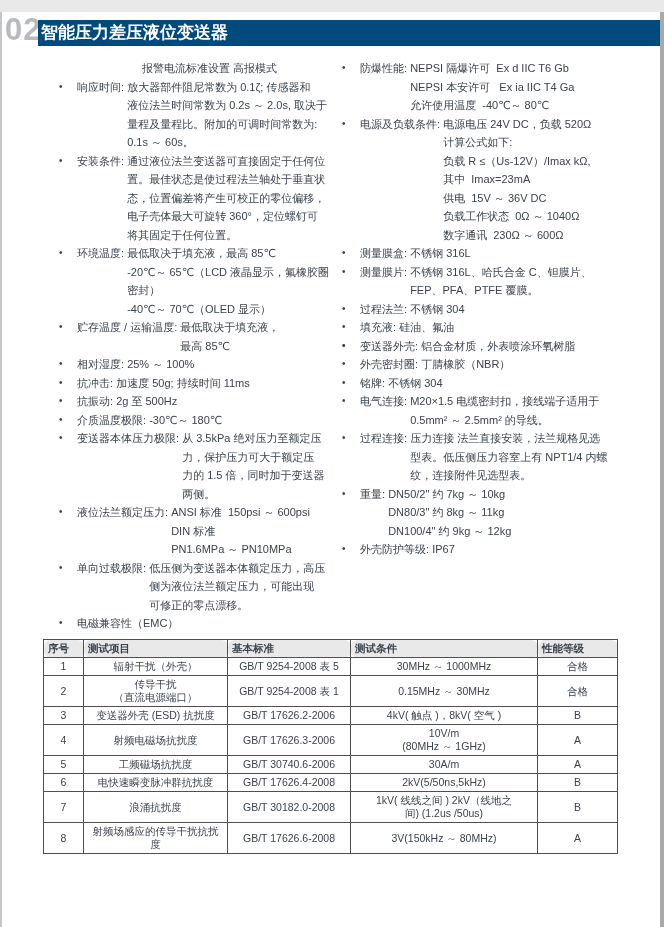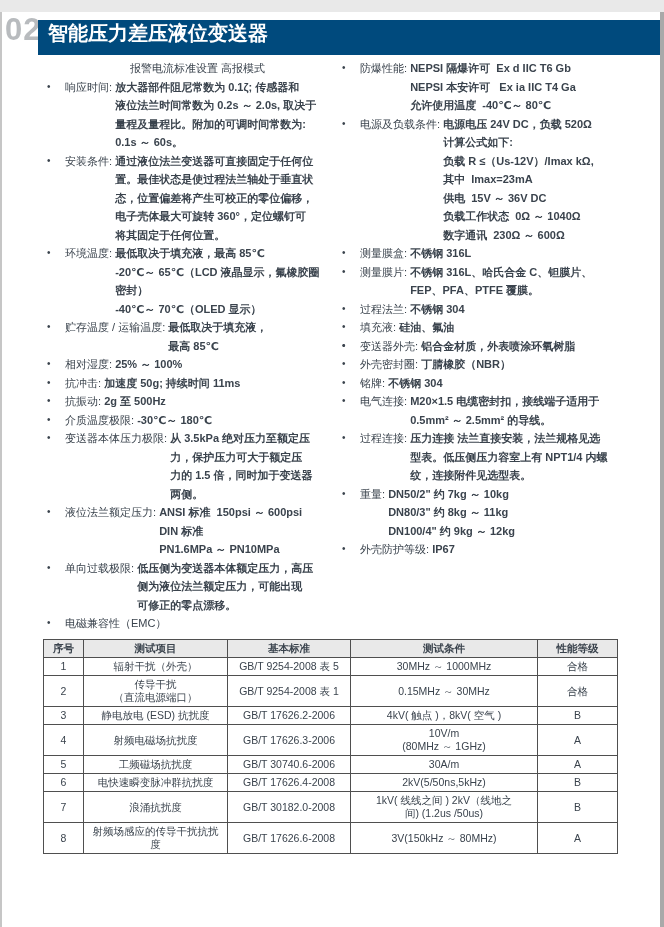--- a/index.html
+++ b/index.html
@@ -10,50 +10,50 @@
     color:#3a434d; font-size:11px;
   }
   .edge-left  { position:absolute; left:0; top:0; bottom:0; width:2px; background:#c6c6c6; }
   .edge-right { position:absolute; right:0; top:0; bottom:0; width:4px; background:#a9a9a9; }
 
   .page-number {
     position:absolute; left:5px; top:0px;
     font-size:31px; font-weight:bold; color:#b8bbbe; letter-spacing:1px;
   }
   .title-bar {
-    position:absolute; left:38px; top:8px; right:4px; height:35px;
-    color:#ffffff; font-size:20px; font-weight:bold; line-height:26px;
-    padding-left:10px; box-sizing:border-box;
+    position:absolute; left:38px; top:8px; right:4px; height:26px;
+    color:#ffffff; font-size:17px; font-weight:bold; line-height:26px;
+    padding-left:3px; box-sizing:border-box;
   }
 
   .col { position:absolute; top:47px; line-height:18.5px; }
-  .col-left  { left:46px;  width:292px; }
+  .col-left  { left:58px;  width:292px; }
   .col-right { left:332px; width:322px; }
 
   .intro-line { margin-left:84px; }
 
   .item { position:relative; }
   .col-left  .item { padding-left:19px; }
   .col-right .item { padding-left:28px; }
   .item .bullet { position:absolute; left:1px; top:0; font-size:10px; }
   .col-right .item .bullet { left:10px; }
-  .item .cont { display:inline-block; vertical-align:top; white-space:pre;font-weight:bold; }
+  .item .cont { display:inline-block; vertical-align:top; white-space:pre; }
   .item .flat { white-space:pre-line; }
   .sec-header { padding-left:0; }
 
   table.emc {
     position:absolute; left:43px; top:627px; width:574px;
     border-collapse:collapse; table-layout:fixed;
     font-size:10.5px; line-height:13px; color:#3a434d;
   }
   table.emc th, table.emc td {
     border:1px solid #4f4f4f; padding:2px 4px; white-space:pre-line;
     overflow:hidden;
   }
-  table.emc th { background:#e9e9e9; font-weight:bold; text-align:center; height:13px; }
+  table.emc th { background:#e9e9e9; font-weight:bold; text-align:left; height:13px;border-radius:7px; }
   table.emc td.c-center { text-align:center; }
   table.emc td.c-left   { text-align:center; }
   col.w0 {width:40px;} col.w1 {width:144px;} col.w2 {width:123px;} col.w3 {width:187px;} col.w4 {width:80px;}
 
   .notes { position:absolute; left:55px; top:826px; line-height:20px; width:580px; }
   .note-label { font-weight:bold; }
 </style>
 </head>
 <body>
 
@@ -159,21 +159,21 @@
         <tr>
           <td class="c-center">2</td>
           <td class="c-center">传导干扰
 （直流电源端口）</td>
           <td class="c-left">GB/T 9254-2008 表 1</td>
           <td class="c-left">0.15MHz ～ 30MHz</td>
           <td class="c-center">合格</td>
         </tr>
         <tr>
           <td class="c-center">3</td>
-          <td class="c-center">静电放电 (ESD) 抗扰度</td>
+          <td class="c-center">变送器外壳 (ESD) 抗扰度</td>
           <td class="c-left">GB/T 17626.2-2006</td>
           <td class="c-left">4kV( 触点 )，8kV( 空气 )</td>
           <td class="c-center">B</td>
         </tr>
         <tr>
           <td class="c-center">4</td>
           <td class="c-center">射频电磁场抗扰度</td>
           <td class="c-left">GB/T 17626.3-2006</td>
           <td class="c-left">10V/m
 (80MHz ～ 1GHz)</td>

